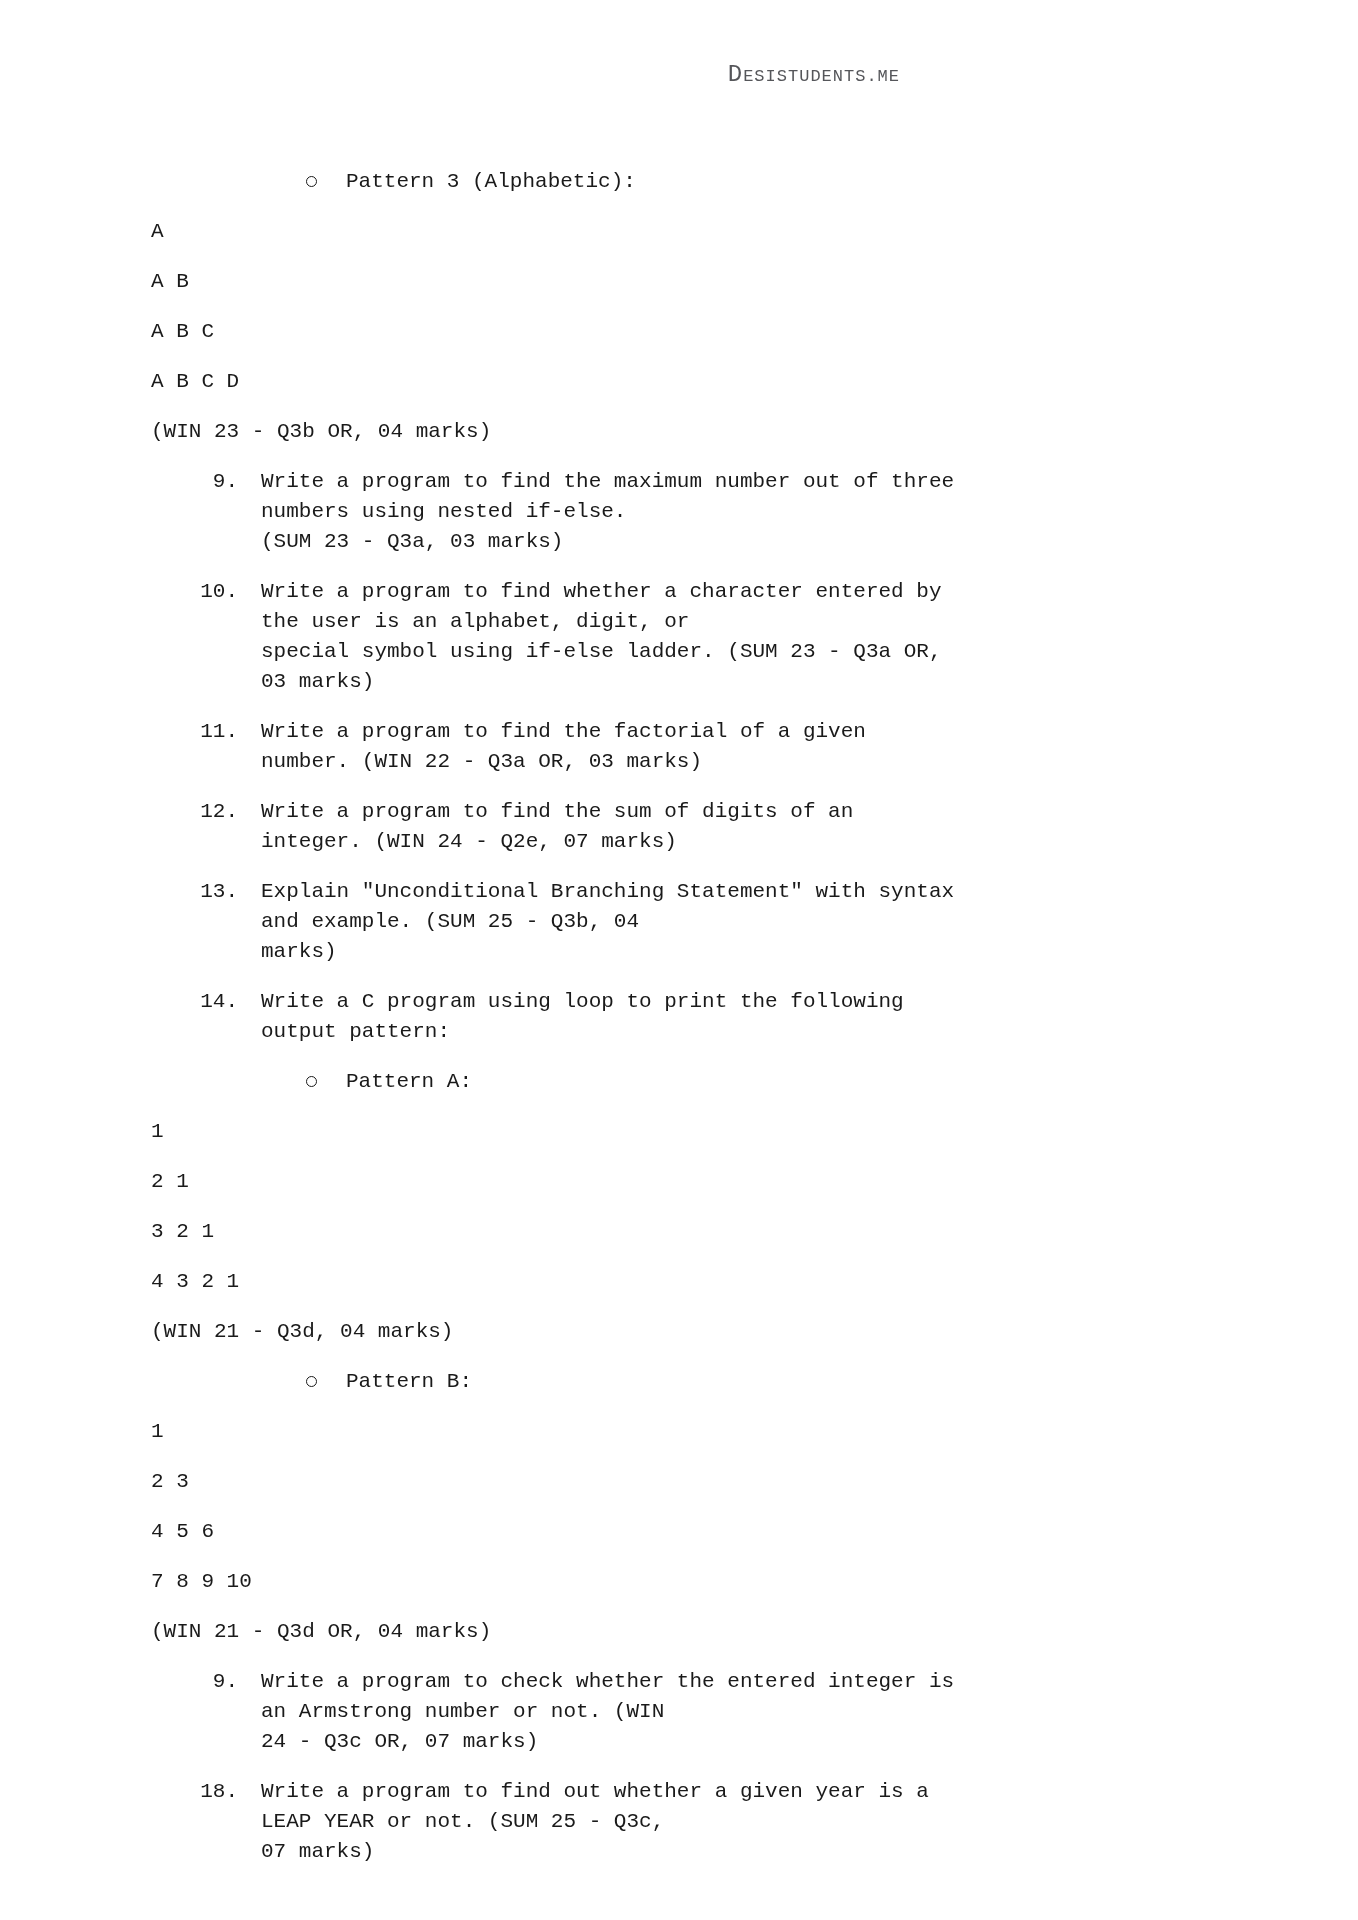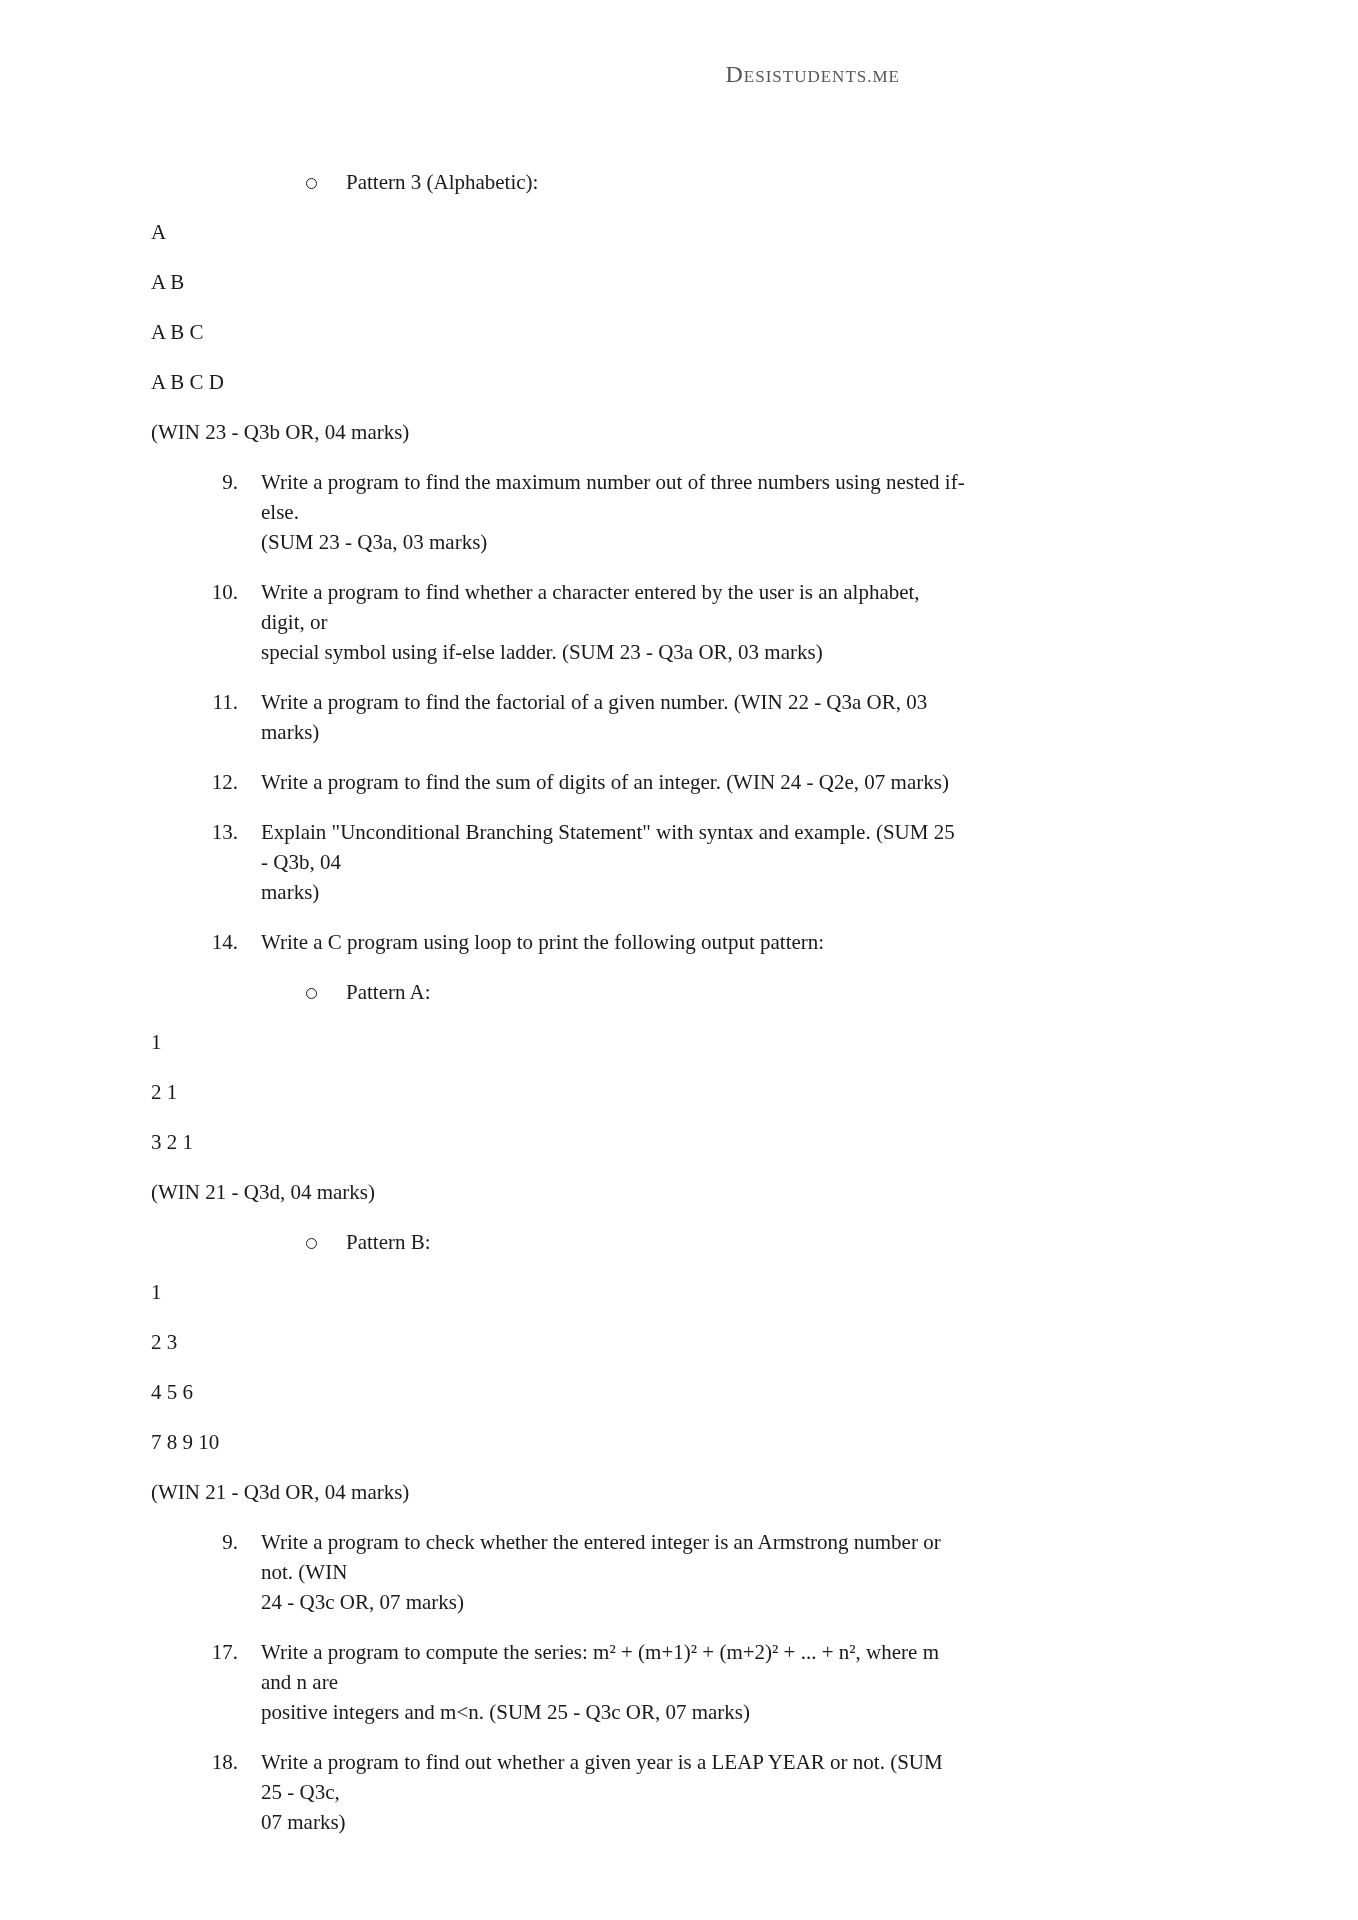--- a/index.html
+++ b/index.html
@@ -6,21 +6,21 @@
     margin: 0;
     padding: 0;
     background: #ffffff;
   }
   .page {
     position: relative;
     width: 1085px;
     height: 1920px;
     background: #ffffff;
     overflow: hidden;
-    font-family: Liberation Serif, serif;
+    font-family: Liberation Mono, monospace;
     color: #1a1a1a;
   }
 
   
   .brand {
     position: absolute;
     top: 61px;
     right: 185px;
     color: #55565a;
     letter-spacing: 1px;
@@ -148,45 +148,39 @@
           <div class="q-line">Write a C program using loop to print the following output pattern:</div>
         </span>
   </div>
       <div class="block bullet-row">
     <span class="bullet-cell"><span class="circle"></span></span>
     <span class="line b-text">Pattern A:</span>
   </div>
       <div class="block line plain">1</div>
       <div class="block line plain">2 1</div>
       <div class="block line plain">3 2 1</div>
+      <div class="block line plain">4 3 2 1</div>
       <div class="block line plain">(WIN 21 - Q3d, 04 marks)</div>
       <div class="block bullet-row">
     <span class="bullet-cell"><span class="circle"></span></span>
     <span class="line b-text">Pattern B:</span>
   </div>
       <div class="block line plain">1</div>
       <div class="block line plain">2 3</div>
       <div class="block line plain">4 5 6</div>
       <div class="block line plain">7 8 9 10</div>
       <div class="block line plain">(WIN 21 - Q3d OR, 04 marks)</div>
       <div class="block q-row">
     <span class="q-num">9.</span>
     <span class="q-body">
           <div class="q-line">Write a program to check whether the entered integer is an Armstrong number or not. (WIN</div>
           <div class="q-line">24 - Q3c OR, 07 marks)</div>
         </span>
   </div>
       <div class="block q-row">
-    <span class="q-num">17.</span>
-    <span class="q-body">
-          <div class="q-line">Write a program to compute the series: m² + (m+1)² + (m+2)² + ... + n², where m and n are</div>
-          <div class="q-line">positive integers and m&lt;n. (SUM 25 - Q3c OR, 07 marks)</div>
-        </span>
-  </div>
-      <div class="block q-row">
     <span class="q-num">18.</span>
     <span class="q-body">
           <div class="q-line">Write a program to find out whether a given year is a LEAP YEAR or not. (SUM 25 - Q3c,</div>
           <div class="q-line">07 marks)</div>
         </span>
   </div>
     </div>
 
 </div>
 

